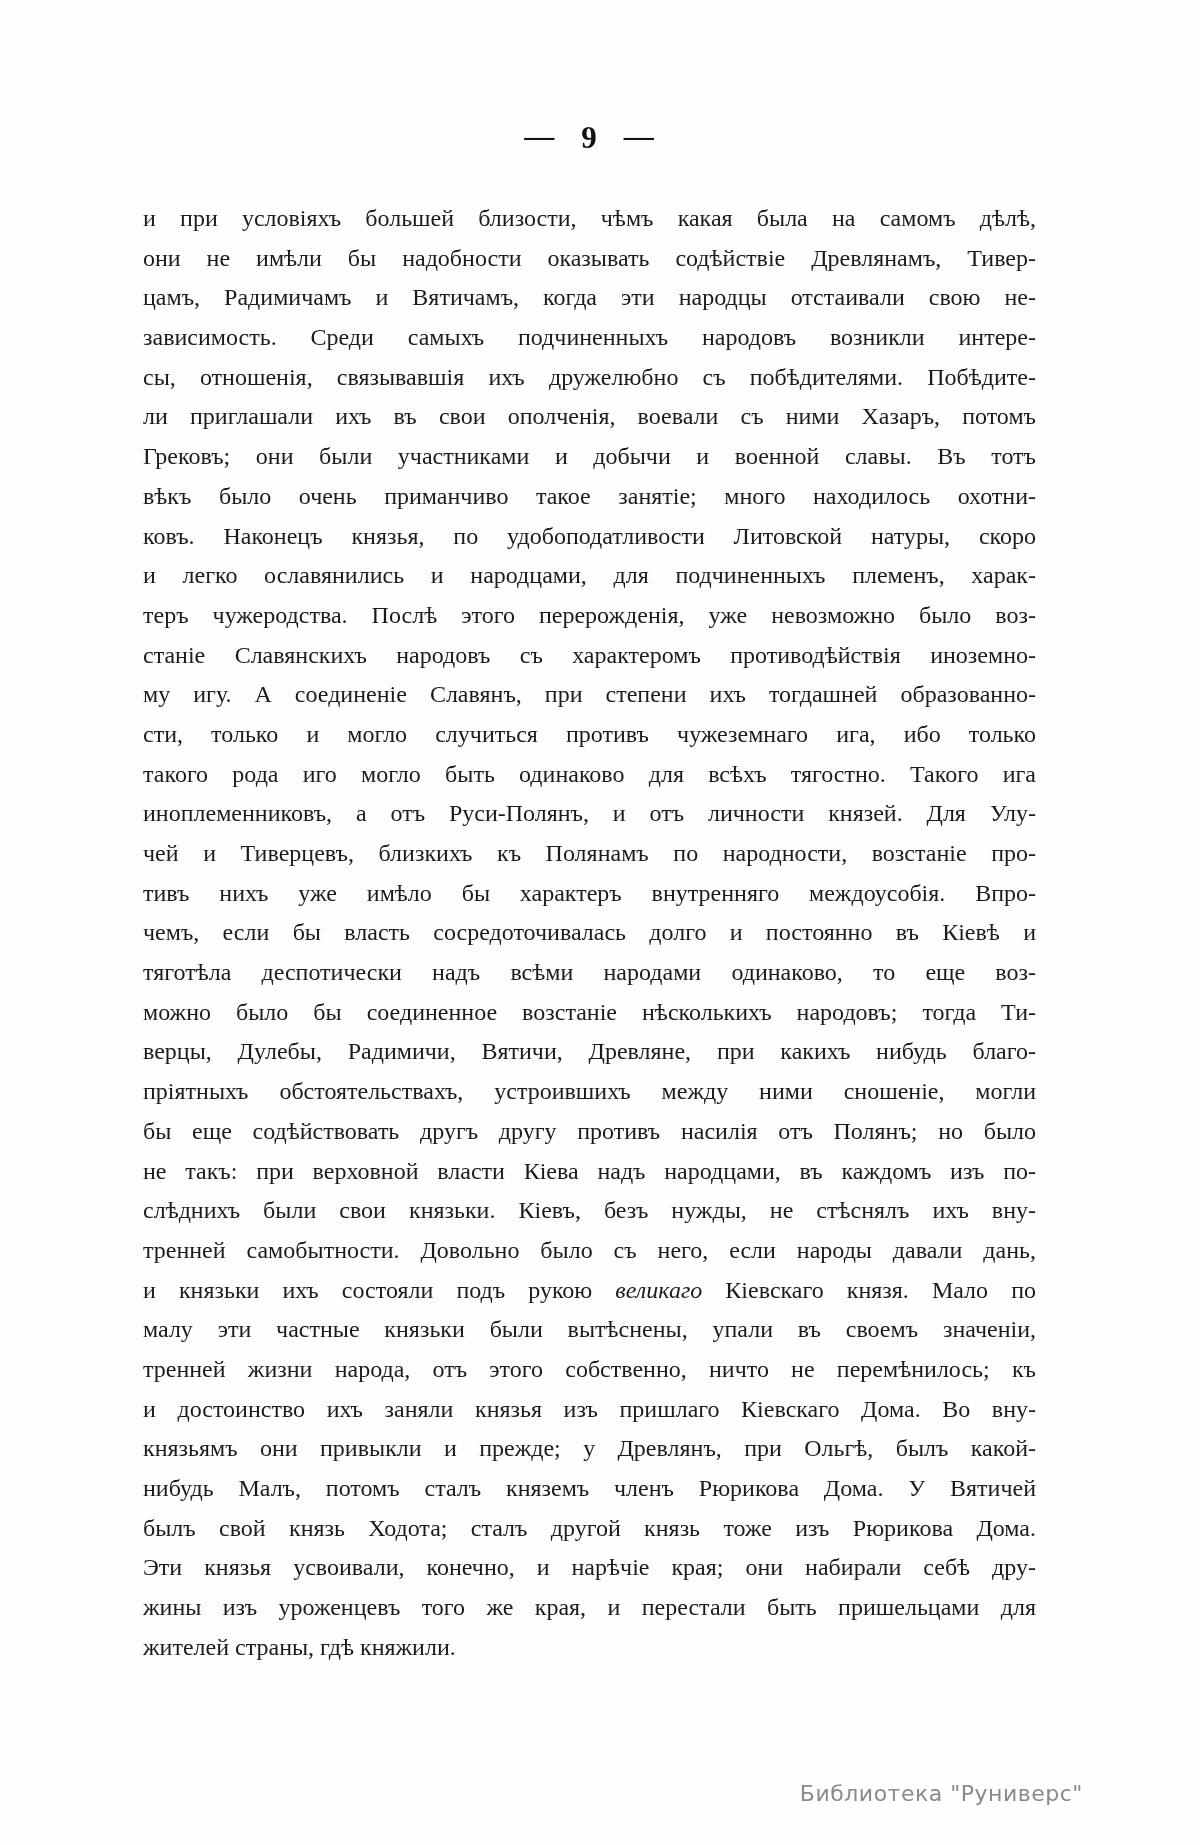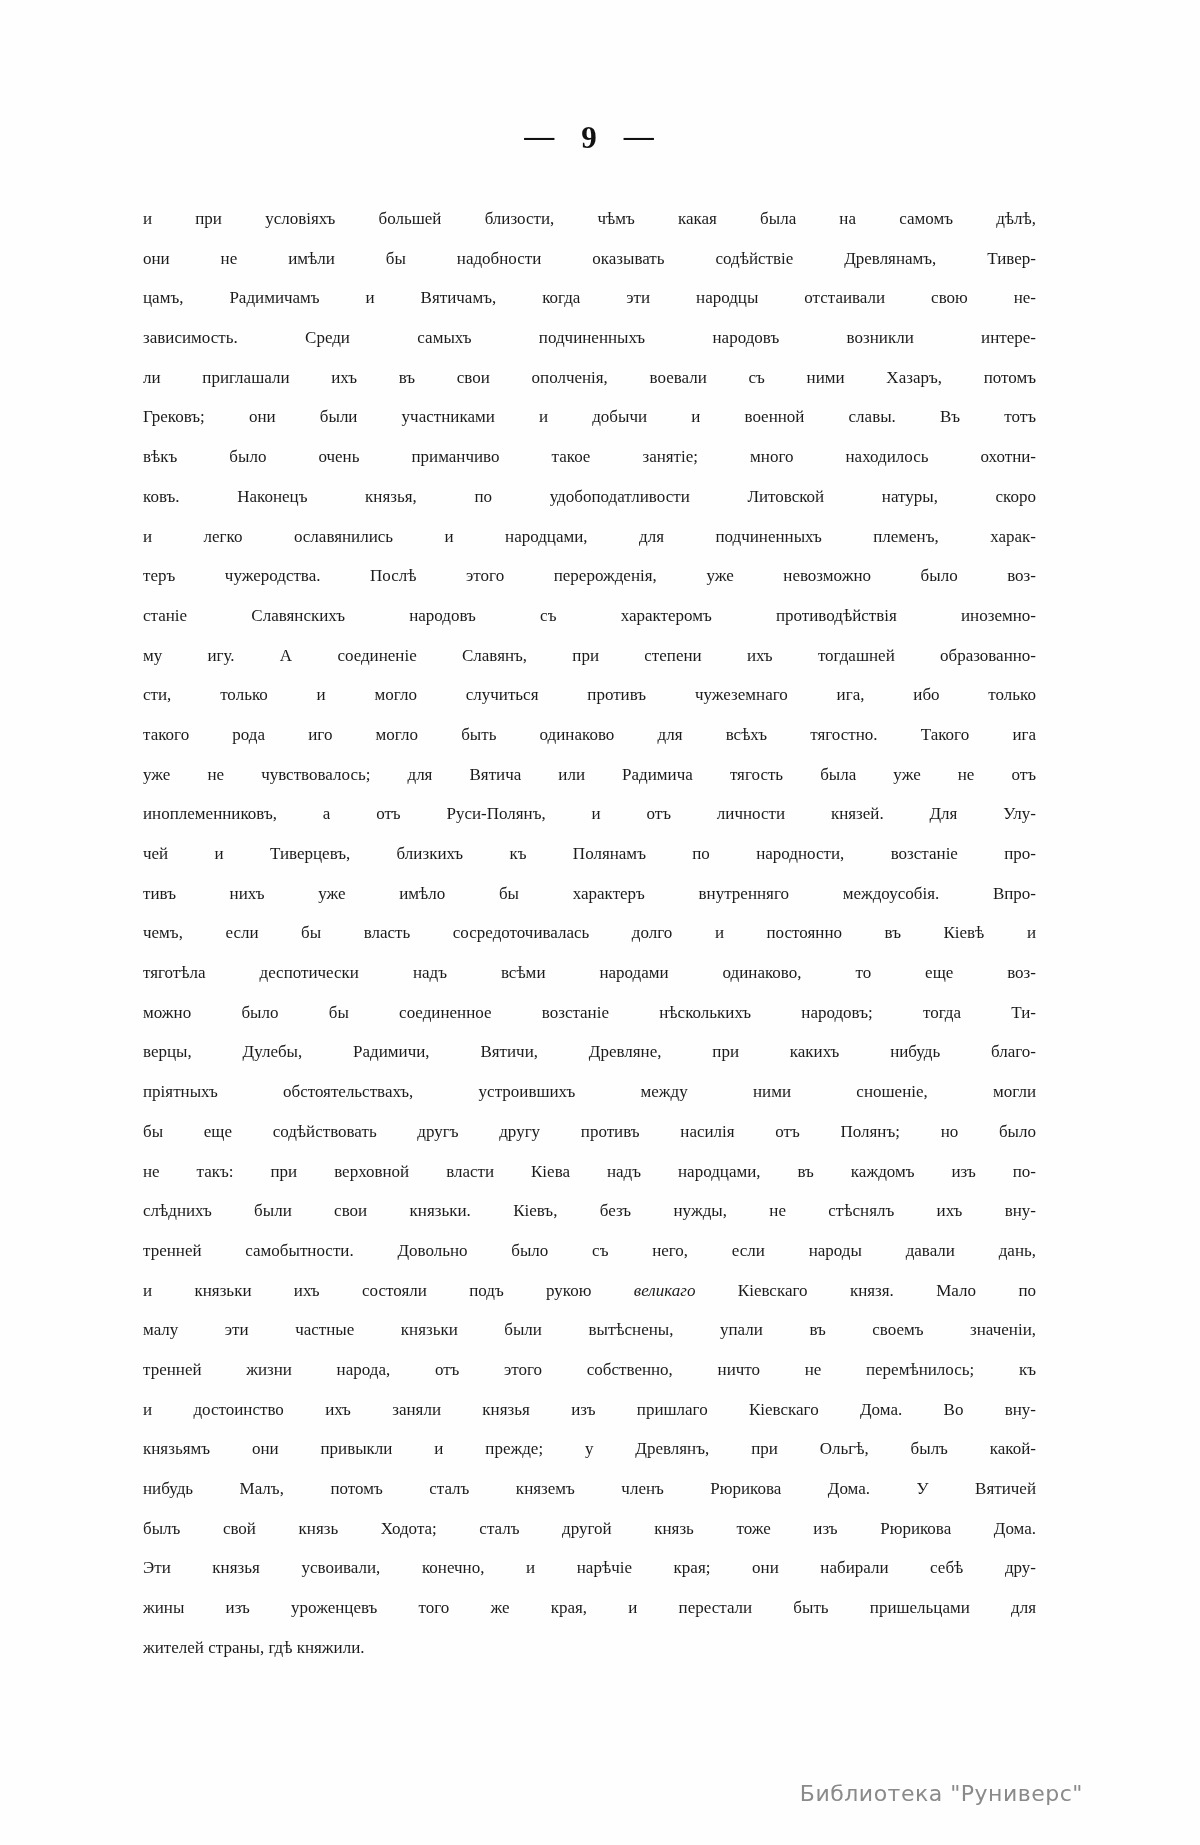--- a/index.html
+++ b/index.html
@@ -35,21 +35,21 @@
   }
   .page-header .num {
     font-size: 31px;
     font-weight: bold;
   }
   .body-text {
     position: absolute;
     top: 199px;
     left: 143px;
     width: 893px;
-    font-size: 17px;
+    font-size: 24px;
     line-height: 39.7px;
     color: #1b1b1b;
   }
   .line {
     height: 39.7px;
     text-align: justify;
     text-align-last: justify;
     text-justify: inter-word;
     overflow: hidden;
     white-space: normal;
@@ -78,31 +78,31 @@
 
   <div class="page-header">
     <span class="dash">—</span><span class="num">9</span><span class="dash">—</span>
   </div>
 
   <div class="body-text">
     <div class="line">и при условіяхъ большей близости, чѣмъ какая была на самомъ дѣлѣ,</div>
     <div class="line">они не имѣли бы надобности оказывать содѣйствіе Древлянамъ, Тивер-</div>
     <div class="line">цамъ, Радимичамъ и Вятичамъ, когда эти народцы отстаивали свою не-</div>
     <div class="line">зависимость. Среди самыхъ подчиненныхъ народовъ возникли интере-</div>
+    <div class="line">сы, отношенія, связывавшія ихъ дружелюбно съ побѣдителями. Побѣдите-</div>
     <div class="line">ли приглашали ихъ въ свои ополченія, воевали съ ними Хазаръ, потомъ</div>
     <div class="line">Грековъ; они были участниками и добычи и военной славы. Въ тотъ</div>
     <div class="line">вѣкъ было очень приманчиво такое занятіе; много находилось охотни-</div>
     <div class="line">ковъ. Наконецъ князья, по удобоподатливости Литовской натуры, скоро</div>
     <div class="line">и легко ославянились и народцами, для подчиненныхъ племенъ, харак-</div>
     <div class="line">теръ чужеродства. Послѣ этого перерожденія, уже невозможно было воз-</div>
     <div class="line">станіе Славянскихъ народовъ съ характеромъ противодѣйствія иноземно-</div>
     <div class="line">му игу. А соединеніе Славянъ, при степени ихъ тогдашней образованно-</div>
     <div class="line">сти, только и могло случиться противъ чужеземнаго ига, ибо только</div>
     <div class="line">такого рода иго могло быть одинаково для всѣхъ тягостно. Такого ига</div>
-    <div class="line">уже не чувствовалось; для Вятича или Радимича тягость была уже не отъ</div>
     <div class="line">иноплеменниковъ, а отъ Руси-Полянъ, и отъ личности князей. Для Улу-</div>
     <div class="line">чей и Тиверцевъ, близкихъ къ Полянамъ по народности, возстаніе про-</div>
     <div class="line">тивъ нихъ уже имѣло бы характеръ внутренняго междоусобія. Впро-</div>
     <div class="line">чемъ, если бы власть сосредоточивалась долго и постоянно въ Кіевѣ и</div>
     <div class="line">тяготѣла деспотически надъ всѣми народами одинаково, то еще воз-</div>
     <div class="line">можно было бы соединенное возстаніе нѣсколькихъ народовъ; тогда Ти-</div>
     <div class="line">верцы, Дулебы, Радимичи, Вятичи, Древляне, при какихъ нибудь благо-</div>
     <div class="line">пріятныхъ обстоятельствахъ, устроившихъ между ними сношеніе, могли</div>
     <div class="line">бы еще содѣйствовать другъ другу противъ насилія отъ Полянъ; но было</div>
     <div class="line">не такъ: при верховной власти Кіева надъ народцами, въ каждомъ изъ по-</div>

